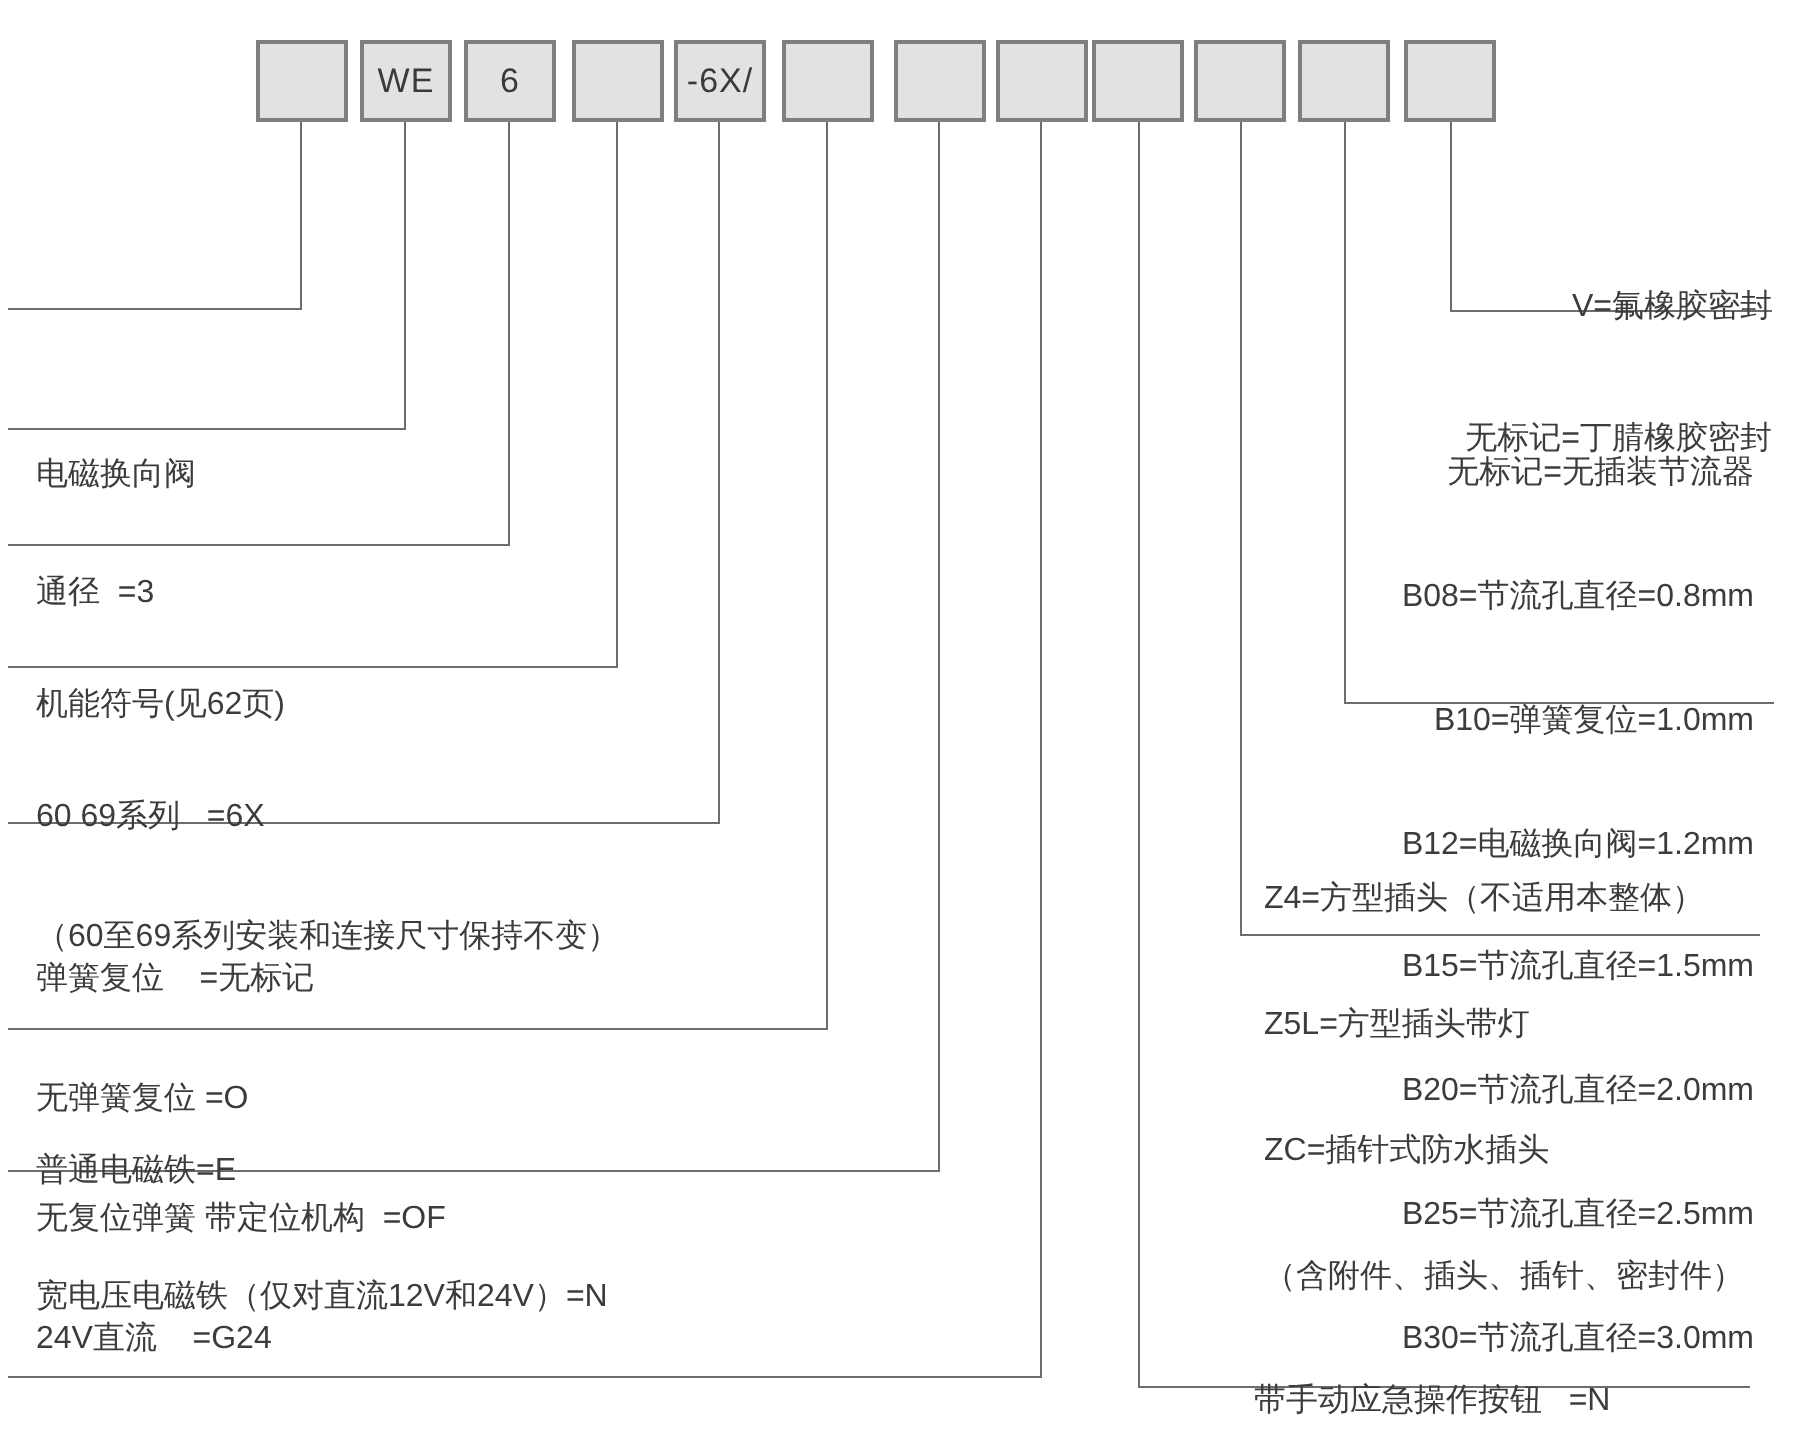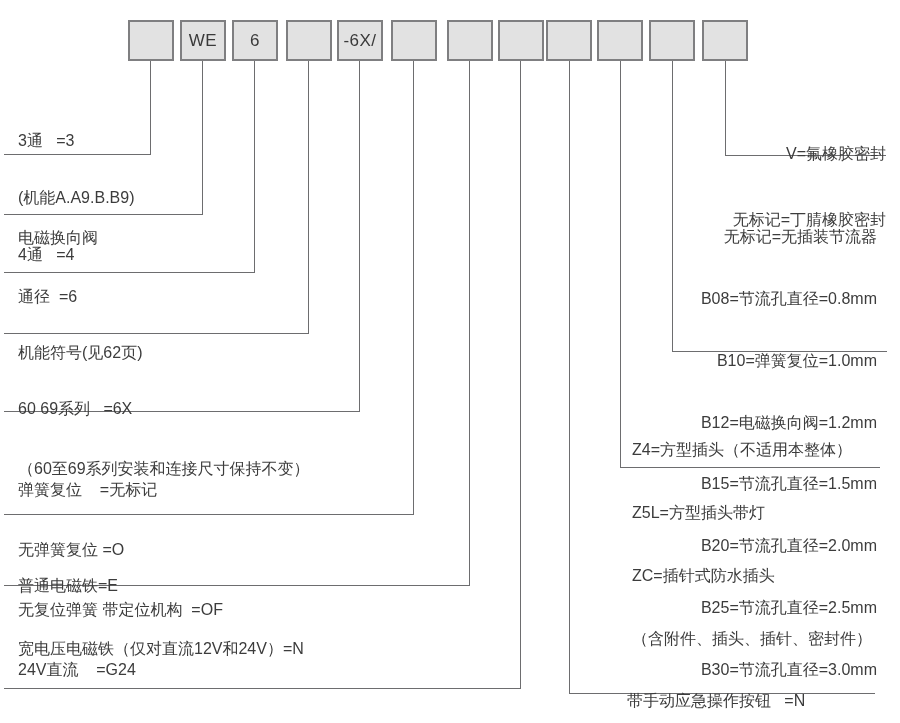--- a/index.html
+++ b/index.html
@@ -83,30 +83,25 @@
   <div class="conn conn-l" style="left:4px;width:356px;height:351px"></div>
   <div class="conn conn-l" style="left:4px;width:410px;height:454px"></div>
   <div class="conn conn-l" style="left:4px;width:466px;height:525px"></div>
   <div class="conn conn-l" style="left:4px;width:517px;height:628px"></div>
 
   <div class="conn conn-r" style="left:725px;width:161px;height:95px"></div>
   <div class="conn conn-r" style="left:672px;width:215px;height:291px"></div>
   <div class="conn conn-r" style="left:620px;width:260px;height:407px"></div>
   <div class="conn conn-r" style="left:569px;width:306px;height:633px"></div>
 
-  <div class="lbl" style="left:18px;top:93px;line-height:19px">
-    <div>3通   =3</div>
-    <div>(机能A.A9.B.B9)</div>
-    <div>4通   =4</div>
-  </div>
   <div class="lbl" style="left:18px;top:188px">
     <div>电磁换向阀</div>
   </div>
   <div class="lbl" style="left:18px;top:247px">
-    <div>通径  =6</div>
+    <div>通径  =3</div>
   </div>
   <div class="lbl" style="left:18px;top:303px">
     <div>机能符号(见62页)</div>
   </div>
   <div class="lbl" style="left:18px;top:359px">
     <div>60 69系列   =6X</div>
     <div>（60至69系列安装和连接尺寸保持不变）</div>
   </div>
   <div class="lbl" style="left:18px;top:440px">
     <div>弹簧复位    =无标记</div>

